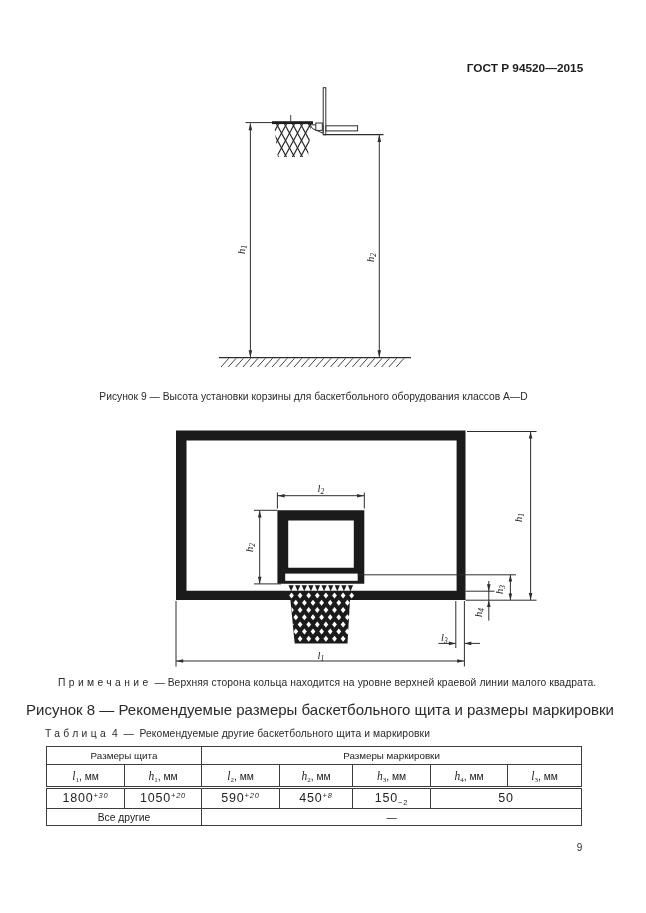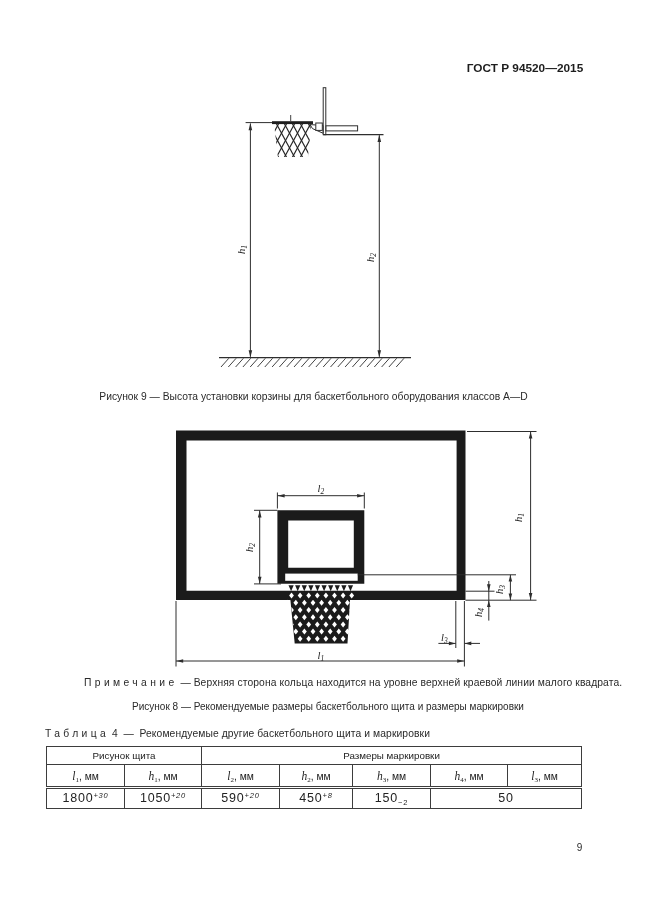--- a/index.html
+++ b/index.html
@@ -247,40 +247,40 @@
 
 <line x1="176" y1="661" x2="464.4" y2="661" stroke="#2e2e2e" stroke-width="1"></line>
 <polygon points="183.2,659.2 183.2,662.8 176.3,661" fill="#2e2e2e"></polygon>
 <polygon points="457.2,659.2 457.2,662.8 464.1,661" fill="#2e2e2e"></polygon>
 
 <text x="317.5" y="658.5" font-family="Liberation Serif" font-style="italic" font-size="10.5" fill="#222">l<tspan font-size="7.5" dy="2">1</tspan></text>
 </svg>
 
 <div class="abs" style="top:390.6px;left:0;width:627px;text-align:center;font-size:10.3px;color:#2a2a2a;">Рисунок 9 — Высота установки корзины для баскетбольного оборудования классов A—D</div>
 
-<div class="abs" style="top:677px;left:84px;font-size:10.3px;color:#2a2a2a;"><span style="letter-spacing:3.4px;">Примечание</span> —&nbsp;<span style="letter-spacing:0.1px;">Верхняя сторона кольца находится на уровне верхней краевой линии малого квадрата.</span></div>
-
-<div class="abs" style="top:701px;left:12px;width:632px;text-align:center;font-size:10px;color:#2a2a2a;">Рисунок 8 — Рекомендуемые размеры баскетбольного щита и размеры маркировки</div>
+<div class="abs" style="top:677px;left:58px;font-size:10.3px;color:#2a2a2a;"><span style="letter-spacing:3.4px;">Примечание</span> —&nbsp;<span style="letter-spacing:0.1px;">Верхняя сторона кольца находится на уровне верхней краевой линии малого квадрата.</span></div>
+
+<div class="abs" style="top:701px;left:4px;width:632px;text-align:center;font-size:15px;color:#2a2a2a;">Рисунок 8 — Рекомендуемые размеры баскетбольного щита и размеры маркировки</div>
 
 <div class="abs" style="top:728.2px;left:45px;font-size:10.3px;color:#2a2a2a;"><span style="letter-spacing:3.4px;">Таблица</span> 4&nbsp; —&nbsp; <span style="letter-spacing:0.1px;">Рекомендуемые другие баскетбольного щита и маркировки</span></div>
 
 <table class="abs" style="top:746px;left:46px;width:535px;">
 <colgroup>
       <col style="width:78px">
       <col style="width:77px">
       <col style="width:78px">
       <col style="width:73px">
       <col style="width:78px">
       <col style="width:77px">
       <col style="width:74px">
     </colgroup>
 
 <tbody>
       <tr style="height:18.4px;">
-        <td colspan="2" style="font-size:9.8px;">Рисунок щита</td>
+        <td colspan="2" style="font-size:9.8px;">Размеры щита</td>
         <td colspan="5" style="font-size:9.8px;">Размеры маркировки</td>
       </tr>
 
 <tr style="height:22.4px;border-bottom:3.5px double #3d3d3d;">
 <td style="font-size:10.3px;"><span class="var">l<sub>1</sub></span>, мм</td>
 <td style="font-size:10.3px;"><span class="var">h<sub>1</sub></span>, мм</td>
 <td style="font-size:10.3px;"><span class="var">l<sub>2</sub></span>, мм</td>
 <td style="font-size:10.3px;"><span class="var">h<sub>2</sub></span>, мм</td>
 <td style="font-size:10.3px;"><span class="var">h<sub>3</sub></span>, мм</td>
 <td style="font-size:10.3px;"><span class="var">h<sub>4</sub></span>, мм</td>
@@ -289,15 +289,19 @@
 
 <tr style="height:21px;font-size:12.5px;letter-spacing:0.8px;">
 <td>1800<sup>+30</sup></td>
         <td>1050<sup>+20</sup></td>
         <td>590<sup>+20</sup></td>
         <td>450<sup>+8</sup></td>
         <td>150<sub>−2</sub></td>
         <td colspan="2">50</td>
       </tr>
 
+<tr style="height:17.6px;font-size:10.3px;">
+<td colspan="2">Все другие</td>
+        <td colspan="5">—</td>
+      </tr>
 </tbody>
   </table>
 
 <div class="abs" style="top:841.8px;right:63.7px;font-size:10px;color:#2a2a2a;">9</div>
 </body></html>

